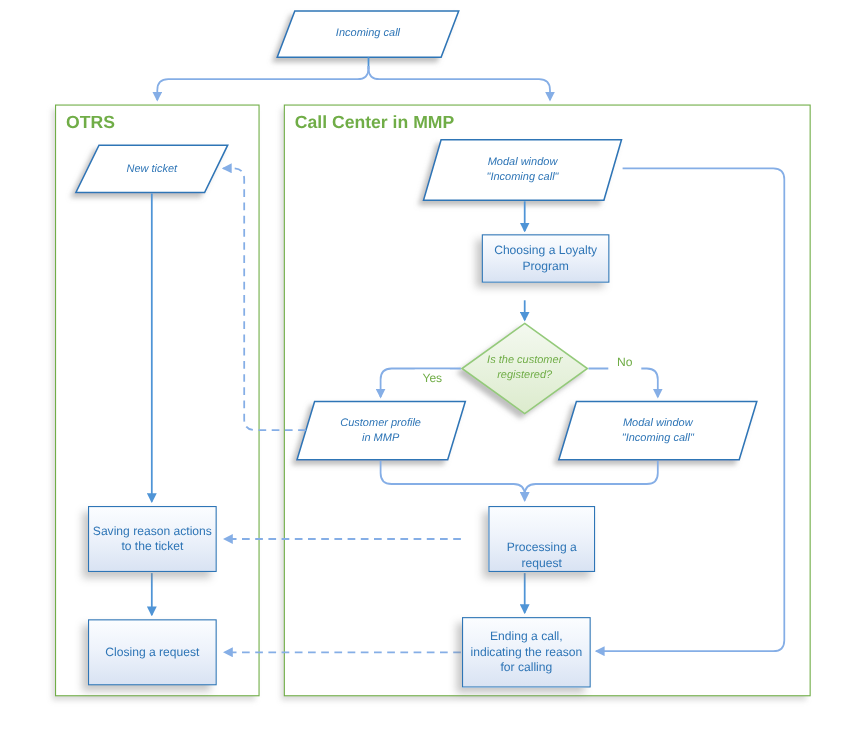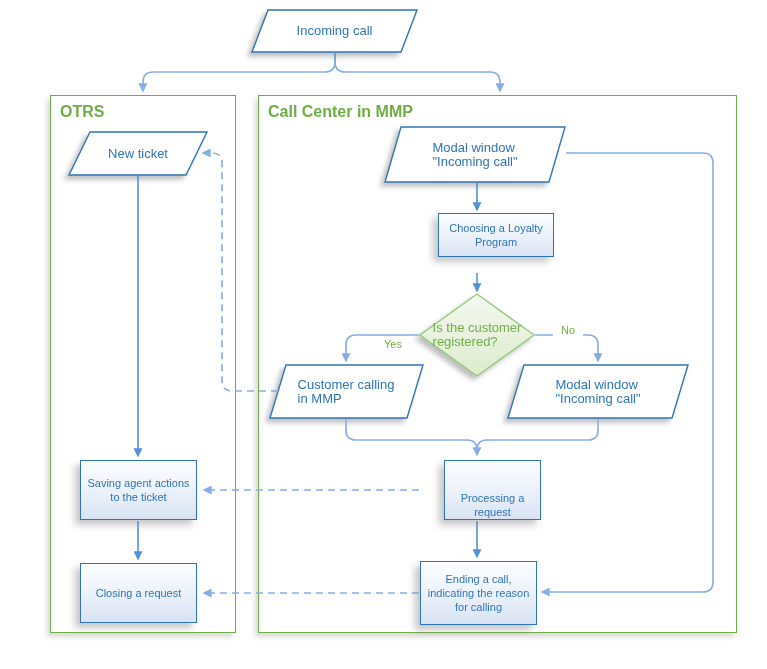--- a/index.html
+++ b/index.html
@@ -23,21 +23,21 @@
           display:flex; align-items:center; justify-content:center; }
   .proc span { font-size:11px; line-height:14px; color:#2e75b6; text-align:center; white-space:pre-line; }
   .p-choosing { left:438px; top:213px; width:116px; height:44px; }
   .p-processing { left:444px; top:460px; width:97px; height:60px;align-items:flex-end; }
   .p-saving { left:80px; top:460px; width:117px; height:60px; }
   .p-closing { left:80px; top:563px; width:117px; height:60px; }
   .p-ending { left:420px; top:561px; width:117px; height:64px; }
 
   
   .lbl { position:absolute; z-index:3; display:flex; align-items:center; justify-content:center;
-         font-size:13px; line-height:14px; color:#2e75b6; white-space:pre-line; }
+         font-size:10px; line-height:14px; color:#2e75b6; text-align:center; white-space:pre-line;font-style:italic; }
   .l-incoming { left:252px; top:10px; width:165px; height:42px; }
   .l-newticket { left:69px; top:132px; width:138px; height:43px; }
   .l-modal1 { left:390px; top:128px; width:170px; height:54px; }
   .l-customer { left:276px; top:366px; width:140px; height:52px; }
   .l-modal2 { left:514px; top:366px; width:168px; height:52px; }
   .l-diamond { left:427px; top:300px; width:100px; height:70px; color:#70ad47; }
   .edge-label { position:absolute; z-index:3; background:#fff; font-size:11px; color:#70ad47;
                 display:flex; align-items:center; justify-content:center; padding:0 2px; }
   .l-yes { left:377px; top:322px; width:32px; height:15px;margin-top:14px; }
   .l-no  { left:553px; top:322px; width:30px; height:15px; }
@@ -107,39 +107,39 @@
   </svg>
 
   <div class="proc p-choosing">
     <span>Choosing a Loyalty
 Program</span>
   </div>
   <div class="proc p-processing">
     <span>Processing a request</span>
   </div>
   <div class="proc p-saving">
-    <span>Saving agent actions
+    <span>Saving reason actions
 to the ticket</span>
   </div>
   <div class="proc p-closing">
     <span>Closing a request</span>
   </div>
   <div class="proc p-ending">
     <span>Ending a call,
 indicating the reason
 for calling</span>
   </div>
 
   <div class="lbl l-incoming">Incoming call</div>
   <div class="lbl l-newticket">New ticket</div>
   <div class="lbl l-modal1">Modal window
 "Incoming call"</div>
   <div class="lbl l-diamond">Is the customer
 registered?</div>
-  <div class="lbl l-customer">Customer calling
+  <div class="lbl l-customer">Customer profile
 in MMP</div>
   <div class="lbl l-modal2">Modal window
 "Incoming call"</div>
 
   <div class="edge-label l-yes">Yes</div>
   <div class="edge-label l-no">No</div>
 
 </div>
 
 </body></html>

